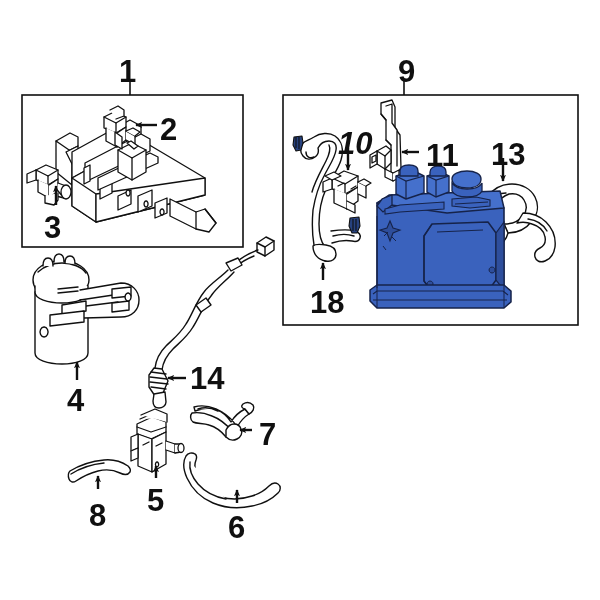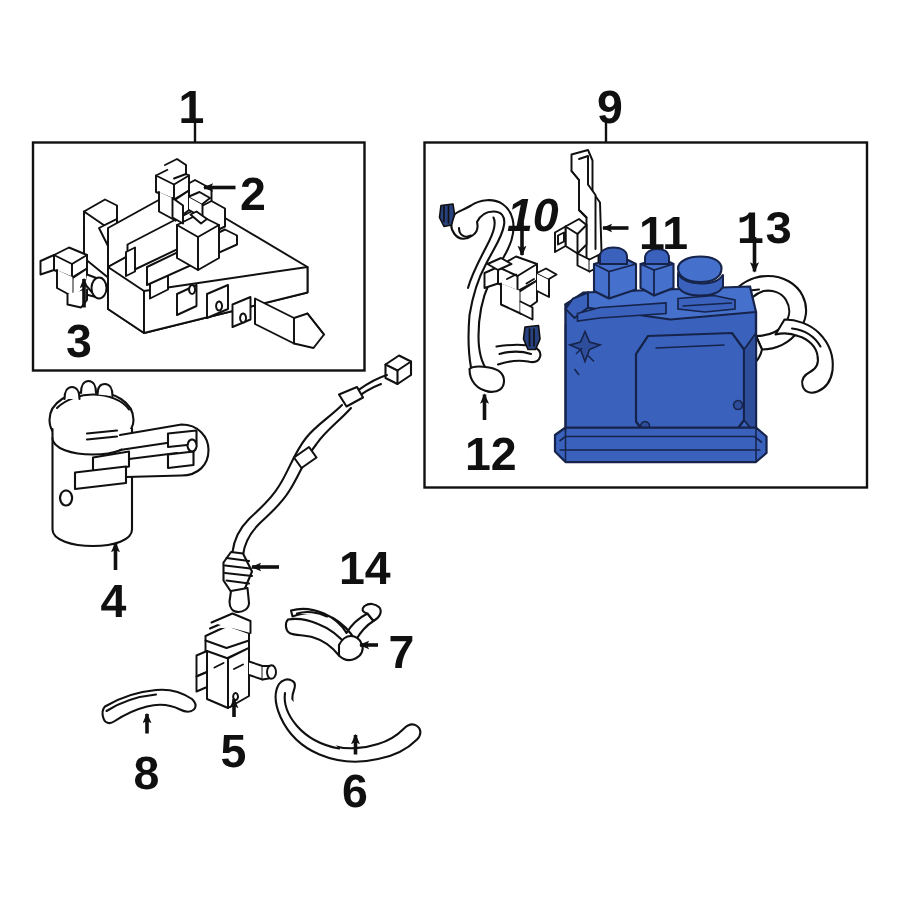--- a/index.html
+++ b/index.html
@@ -396,17 +396,17 @@
   <div class="callout c-lg" style="left:160px;top:114px;">2</div>
   <div class="callout c-lg" style="left:44px;top:212px;">3</div>
   <div class="callout c-lg" style="left:67px;top:385px;">4</div>
   <div class="callout c-lg" style="left:147px;top:485px;">5</div>
   <div class="callout c-lg" style="left:228px;top:512px;">6</div>
   <div class="callout c-lg" style="left:259px;top:419px;">7</div>
   <div class="callout c-lg" style="left:89px;top:500px;">8</div>
   <div class="callout c-lg" style="left:398px;top:56px;">9</div>
   <div class="callout c-lg" style="left:338px;top:128px;font-style:italic;">10</div>
   <div class="callout c-lg" style="left:426px;top:140px;">11</div>
-  <div class="callout c-lg" style="left:310px;top:287px;">12</div>
-  <div class="callout c-lg" style="left:491px;top:139px;font-family:Liberation Mono, monospace;">13</div>
-  <div class="callout c-lg" style="left:190px;top:363px;margin-left:36px;">14</div>
+  <div class="callout c-lg" style="left:310px;top:287px;">18</div>
+  <div class="callout c-lg" style="left:491px;top:139px;">13</div>
+  <div class="callout c-lg" style="left:190px;top:363px;">14</div>
 
 </div>
 
 </body></html>

